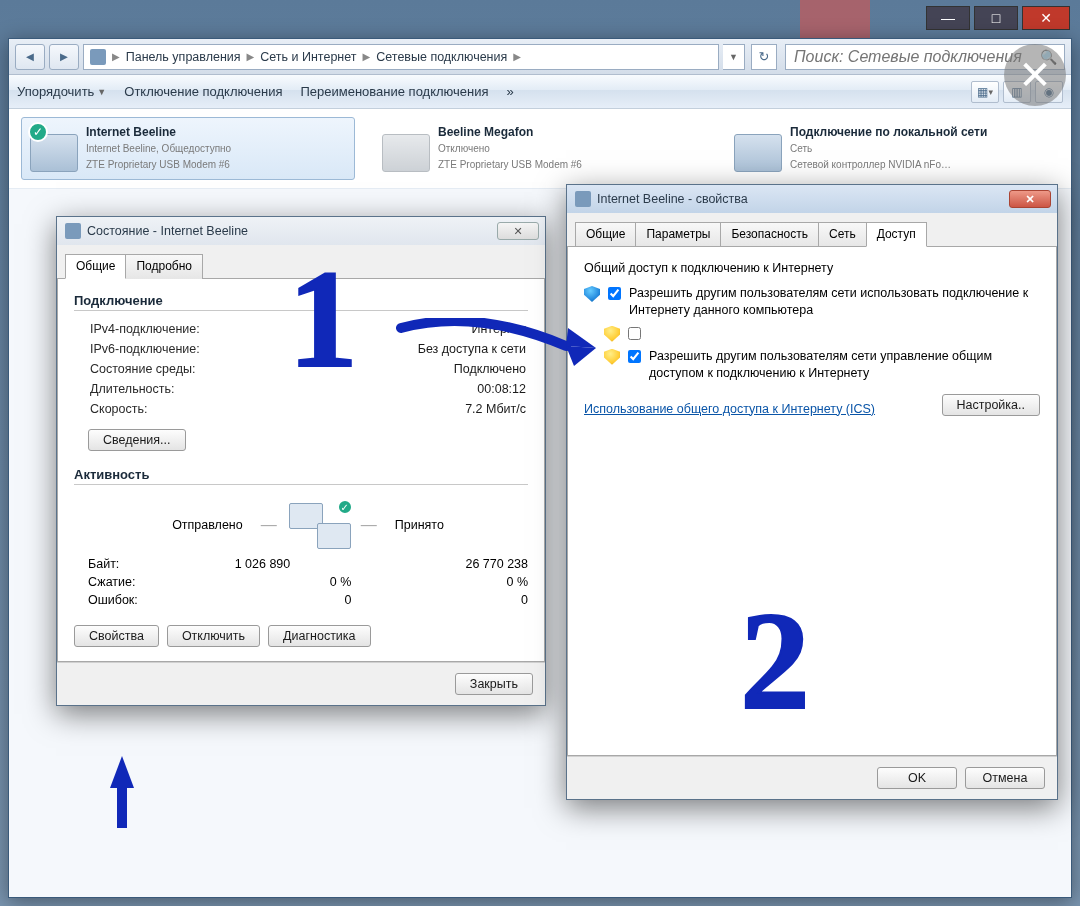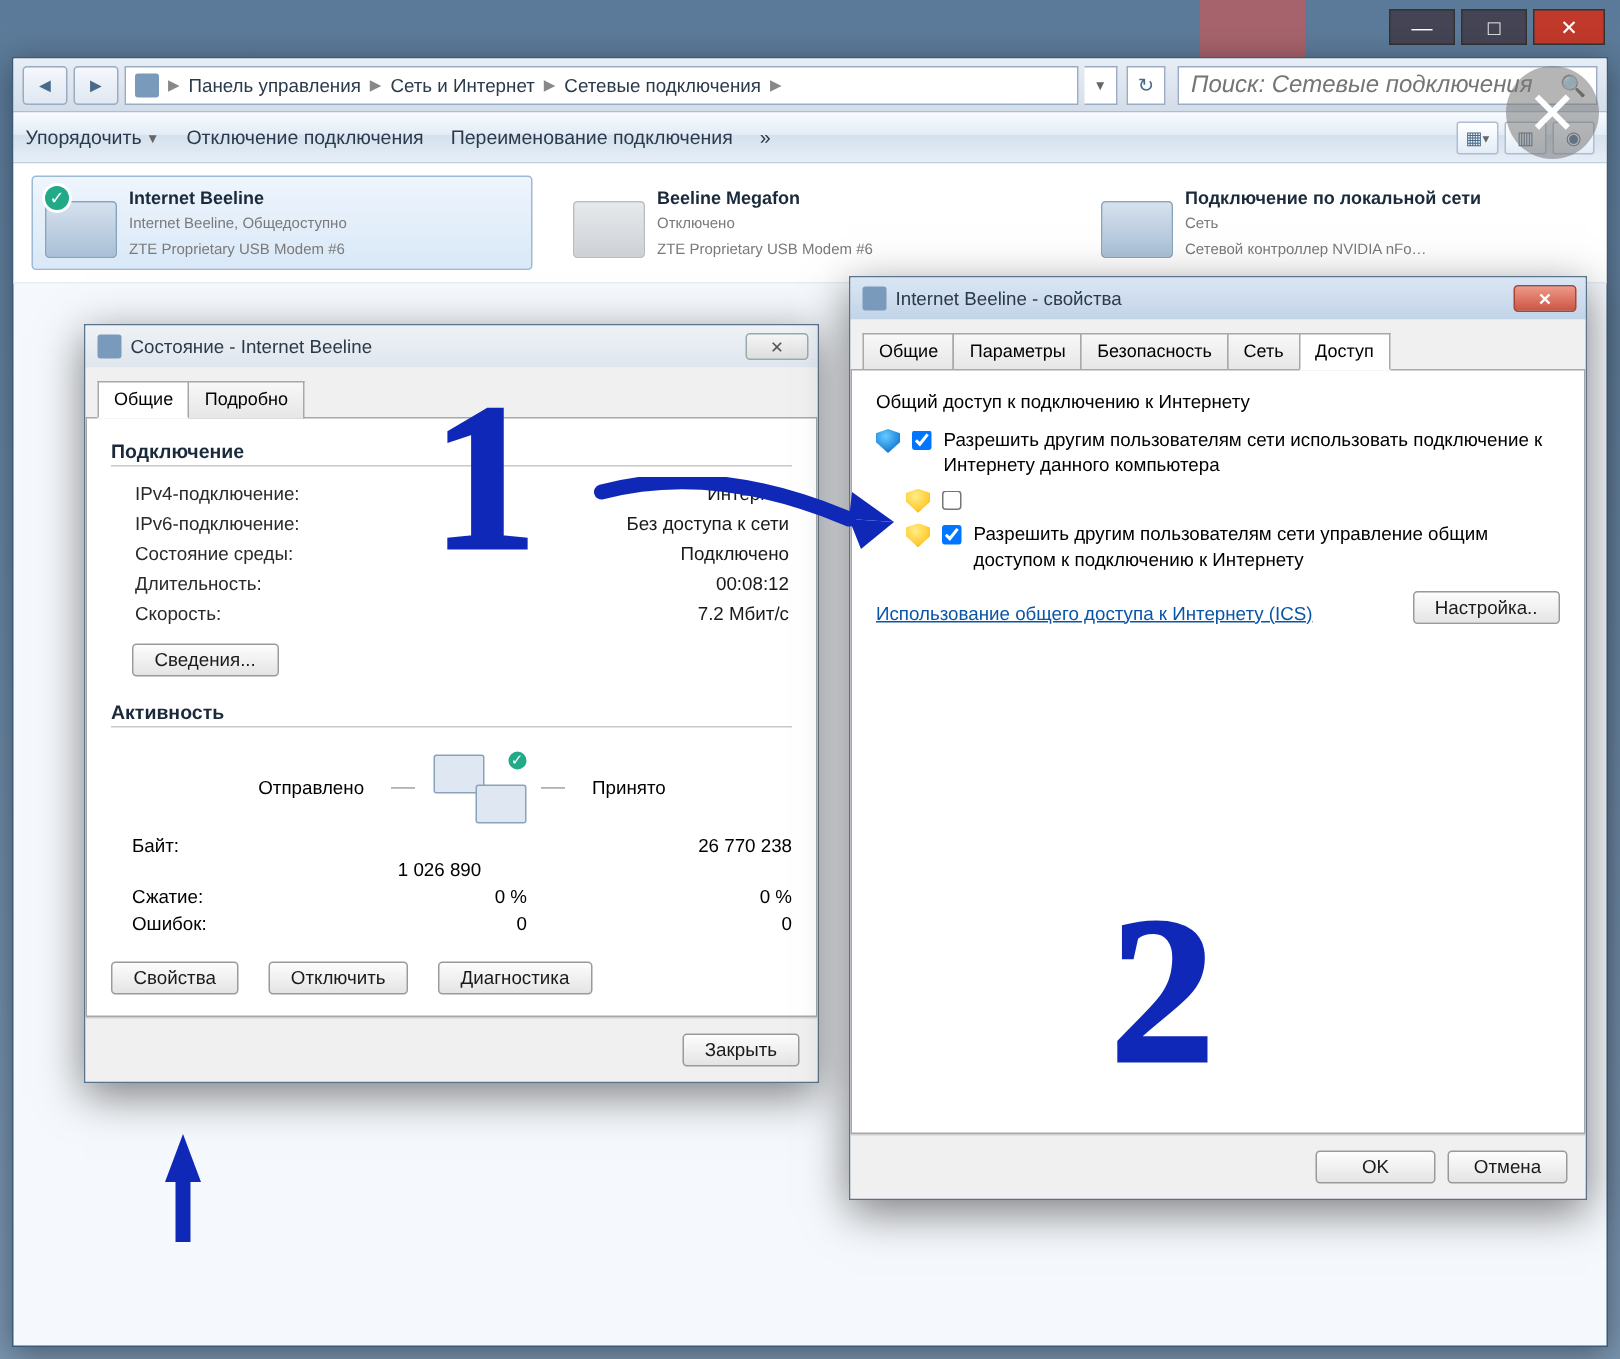--- a/index.html
+++ b/index.html
@@ -113,21 +113,21 @@
 
 
 .fs-label { font-size:13px; color:#1a2a3a; margin-bottom:2px;font-weight:bold;}
 .fs-rule { height:1px; background:#c8c8c8; margin-bottom:8px;}
 .row { display:flex; justify-content:space-between; font-size:12.5px; padding:3px 2px;}
 .row .k { color:#2a2a2a; }
 .row .v { color:#1a1a1a; }
 
 .btn { padding:3px 14px; font-size:12.5px; border:1px solid #9a9a9a; border-radius:3px;
   background:linear-gradient(#fdfdfd,#e4e4e4); color:#1a1a1a;}
-.btn-row { display:flex; gap:20px; }
+.btn-row { display:flex; gap:8px; }
 
 
 .act-icon { width:64px; height:48px; margin:0 10px; position:relative;}
 .act-icon .pc1 { position:absolute; width:34px; height:26px; background:#dfe8f2;
   border:1px solid #8aa3bc; border-radius:2px; top:2px; left:2px;}
 .act-icon .pc2 { position:absolute; width:34px; height:26px; background:#dfe8f2;
   border:1px solid #8aa3bc; border-radius:2px; bottom:0; right:0;}
 .act-icon .ok { position:absolute; top:-2px; right:-2px; width:16px; height:16px;
   background:#2a8; border-radius:50%; border:2px solid #fff; color:#fff; font-size:10px;
   display:flex; align-items:center; justify-content:center;}
@@ -298,21 +298,21 @@
         <div class="act-icon">
           <div class="pc1"></div>
             <div class="pc2"></div>
             <div class="ok">✓</div>
         </div>
         <span style="color:#aaa;">—</span>
         <span style="font-size:12.5px; margin-left:18px;">Принято</span>
       </div>
       <div style="display:grid; grid-template-columns: 1fr 1fr 1fr; font-size:12.5px; row-gap:4px;">
         <span>Байт:</span>
-        <span style="text-align:center; padding-right:30px;margin-top:16px;">1 026 890</span>
+        <span style="text-align:left; padding-right:30px;">1 026 890</span>
         <span style="text-align:right;">26 770 238</span>
 
         <span>Сжатие:</span>
         <span style="text-align:right; padding-right:30px;">0 %</span>
         <span style="text-align:right;">0 %</span>
 
         <span>Ошибок:</span>
         <span style="text-align:right; padding-right:30px;">0</span>
         <span style="text-align:right;">0</span>
       </div>

